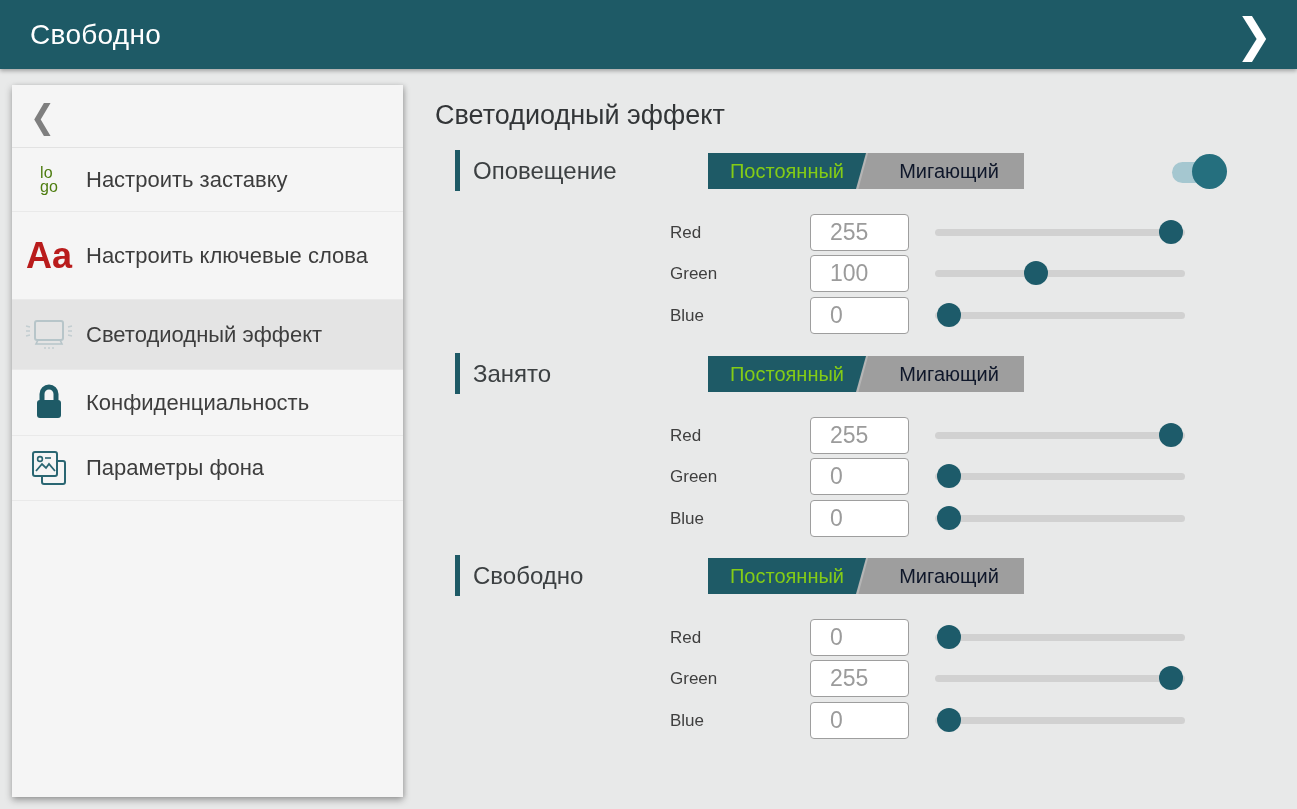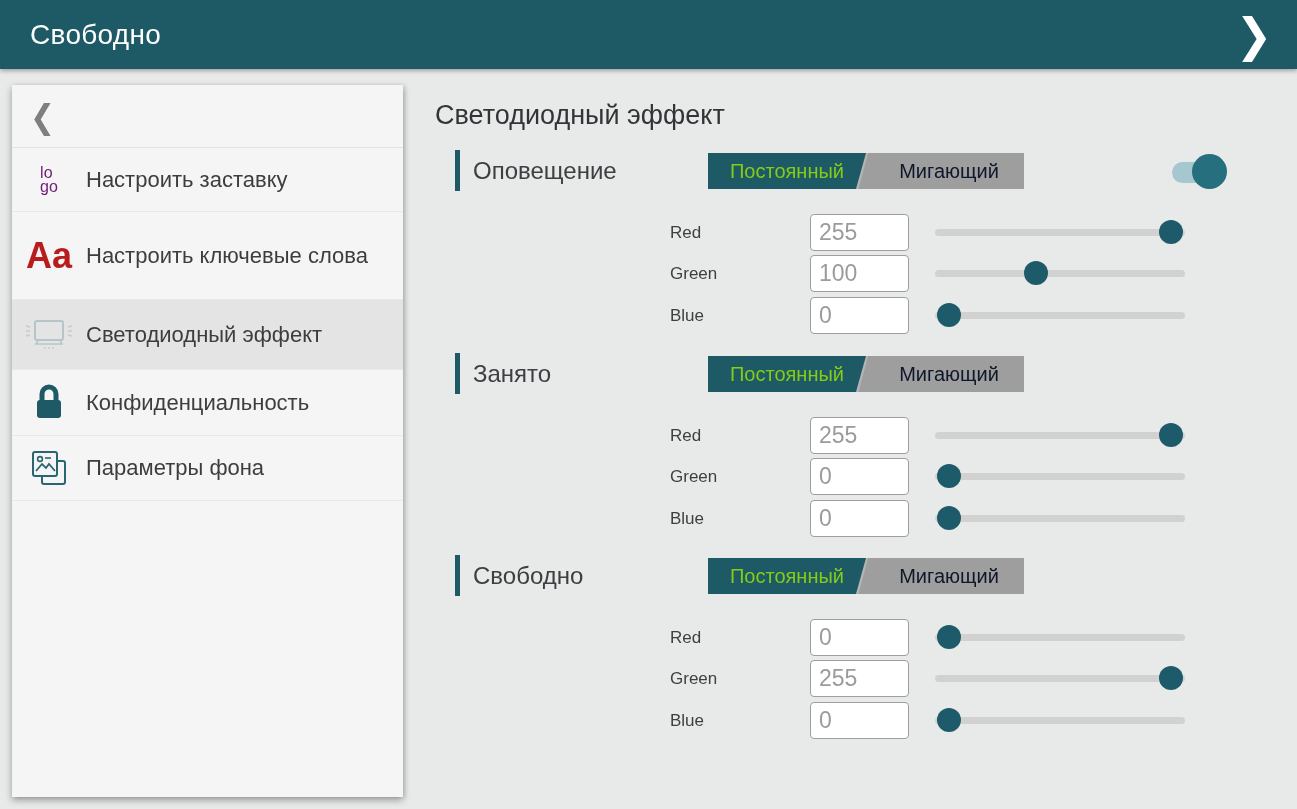--- a/index.html
+++ b/index.html
@@ -46,21 +46,21 @@
     cursor:pointer;
   }
   .side-item.selected { background:#e4e4e4; }
   .side-item .icon-box {
     width:74px; flex:0 0 74px;
     display:flex; align-items:center; justify-content:center;
   }
   .side-item .label {
     font-size:22px; color:#3d3d3d; line-height:26px; width:295px;
   }
-  .logo-icon { color:#701a75; font-size:16px; line-height:14px; font-weight:400; }
+  .logo-icon { color:#4d7c0f; font-size:16px; line-height:14px; font-weight:400; }
   .logo-icon .l2 { display:block; }
   .aa-icon { color:#b91c1c; font-size:36px; font-weight:700; }
   
   .main { position:absolute; left:435px; top:69px; width:862px; height:740px; }
   .main-title { position:absolute; top:31px; left:0; font-size:27px; font-weight:400; color:#323537; }
   .section { position:absolute; left:0; width:800px; height:195px; }
   .sec-bar { position:absolute; left:20px; top:-2px; width:5px; height:41px; background:#1e5a66; }
   .sec-label { position:absolute; left:38px; top:0; font-size:24px; color:#3c4042; line-height:37px; }
   
   .toggle {
@@ -95,21 +95,21 @@
   }
   
   .rgb-row { position:absolute; left:0; height:37px; width:800px; }
   .rgb-label {
     position:absolute; left:235px; top:0; width:120px; 
     font-size:17px; color:#3f3f3f; line-height:37px;
   }
   .rgb-input {
     position:absolute; left:375px; top:0; width:99px; height:37px;
     border:1px solid #9e9e9e; border-radius:4px; background:#fff;
-    font-family:inherit; font-size:23px; color:#9b9b9b; padding-left:8px; outline:none;
+    font-family:inherit; font-size:23px; color:#9b9b9b; padding-left:19px; outline:none;
   }
   .slider { position:absolute; left:500px; top:0; width:250px; height:37px; cursor:pointer; }
   .slider .track {
     position:absolute; left:0; top:15px; width:250px; height:7px;
     background:#d1d1d1; border-radius:4px;
   }
   .slider .thumb {
     position:absolute; top:6px; width:24px; height:24px;
     border-radius:50%; background:#1d5b6a;
   }

